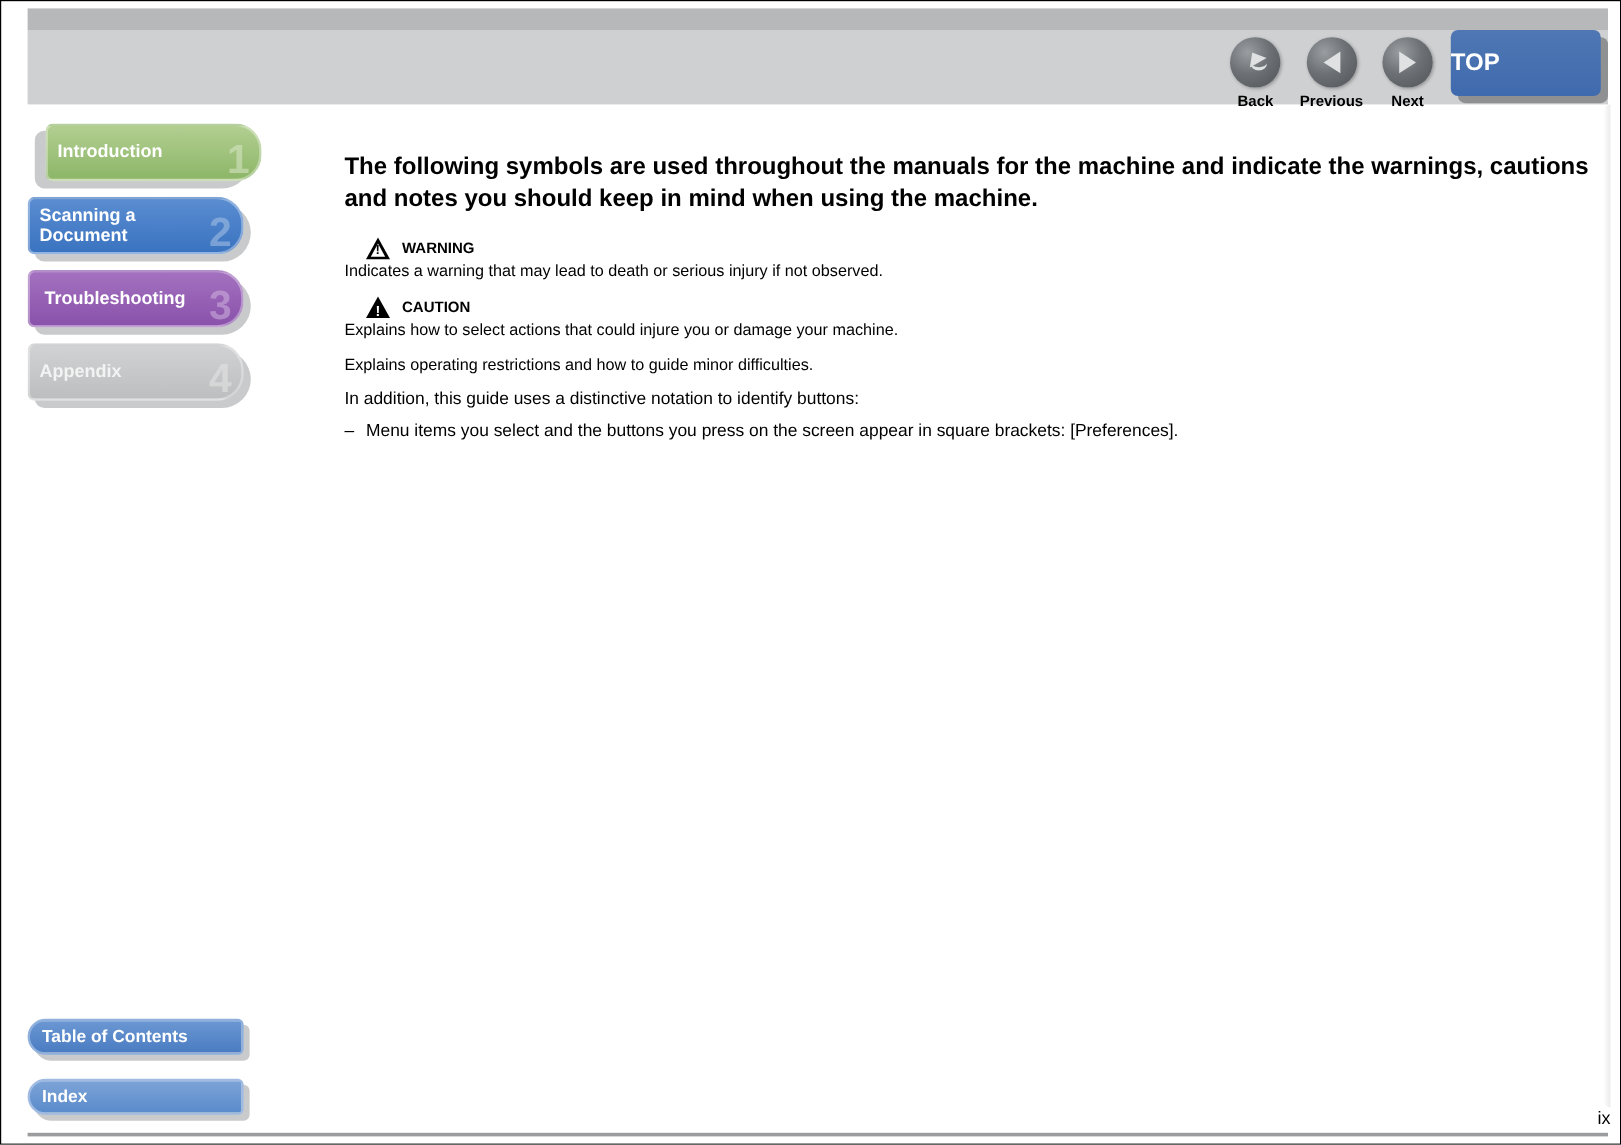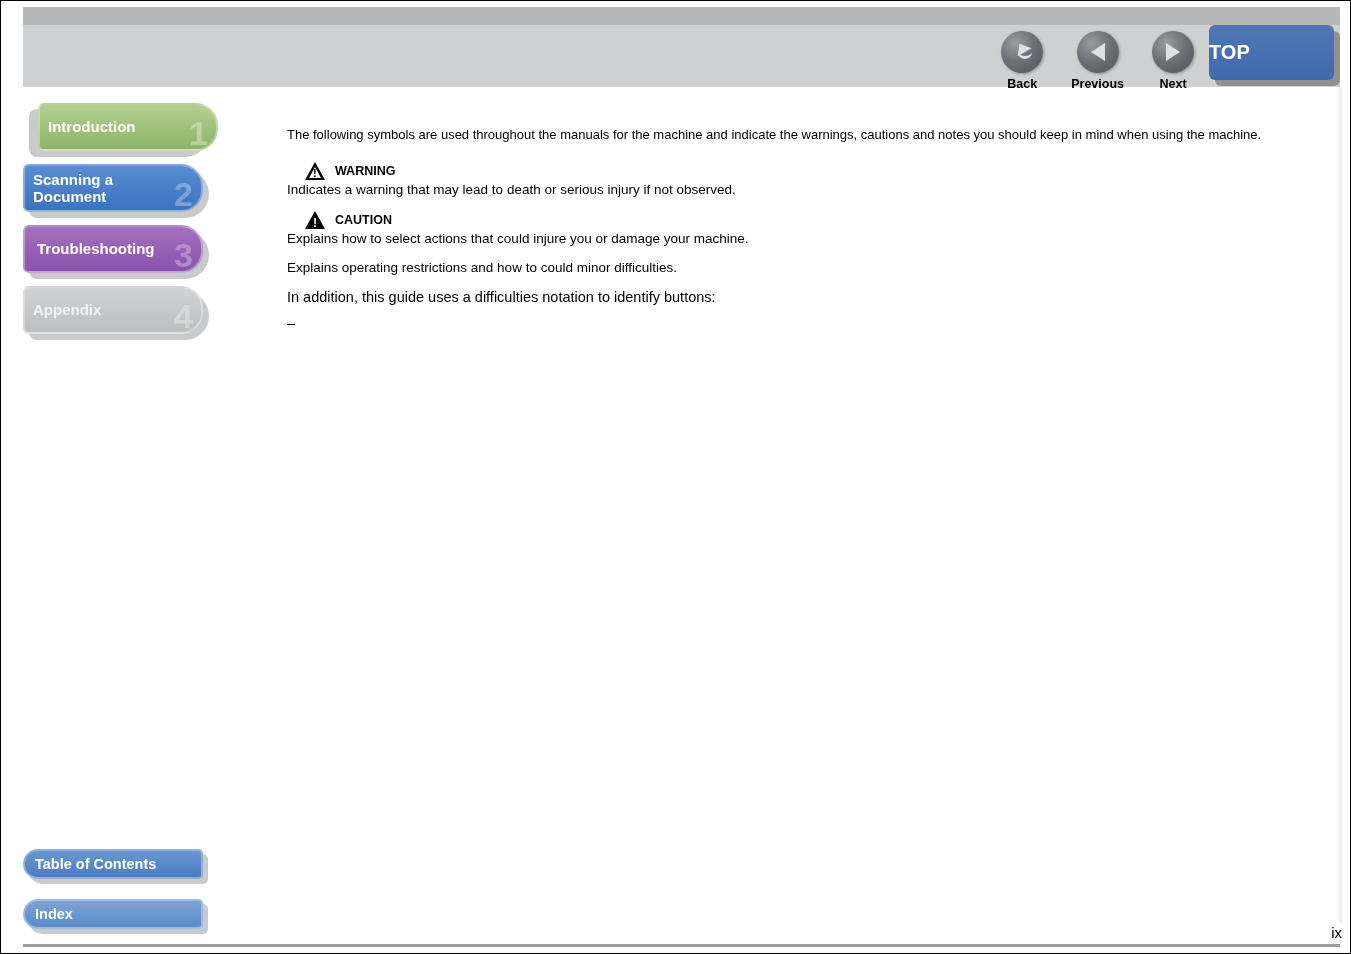--- a/index.html
+++ b/index.html
@@ -21,21 +21,21 @@
     .top-bar {
       position: absolute;
       left: 22px; right: 10px; top: 24px; height: 62px;
       background: #cfd0d1;
     }
     
     .nav-buttons {
       position: absolute;
       top: 30px; right: 156px;
       display: flex;
-      gap: 28px;
+      gap: 16px;
       align-items: flex-end;
     }
     .nav-btn {
       display: flex;
       flex-direction: column;
       align-items: center;
       gap: 4px;
       cursor: pointer;
     }
     .nav-circle {
@@ -148,22 +148,22 @@
     .tab-appx .tab-body  { background: linear-gradient(#d1d2d3, #bdbebf); color: #f3f3f3; }
     .tab-appx .tab-num   { color: #e6e6e6; }
 
     
     .content {
       position: absolute;
       left: 286px; top: 125px; right: 24px;
       color: #000;
     }
     .lead {
-      font-size: 13px;
-      font-weight: 400;
+      font-size: 20px;
+      font-weight: 700;
       line-height: 1.35;
       margin-bottom: 18px;
     }
     .sym-block { margin-bottom: 14px; }
     .sym-row { display: flex; align-items: center; gap: 10px; margin-bottom: 2px; padding-left: 18px;}
     .sym-label { font-size: 12.5px; font-weight: 700; }
     .sym-desc { font-size: 13.5px; margin-top: 2px; }
     .warning-triangle {
       width: 0; height: 0;
       border-left: 10px solid transparent;
@@ -342,26 +342,27 @@
       <div class="sym-row">
         <div class="warning-triangle">
             <span class="bang-dark">!</span>
           </div>
         <div class="sym-label">CAUTION</div>
       </div>
       <div class="sym-desc">Explains how to select actions that could injure you or damage your machine.</div>
     </div>
 
     <div class="sym-block">
-      <div class="sym-desc">Explains operating restrictions and how to could minor difficulties.</div>
-    </div>
-
-    <div class="addl">In addition, this guide uses a difficulties notation to identify buttons:</div>
+      <div class="sym-desc">Explains operating restrictions and how to guide minor difficulties.</div>
+    </div>
+
+    <div class="addl">In addition, this guide uses a distinctive notation to identify buttons:</div>
     <div class="bul">
       <div class="dash">–</div>
+      <div>Menu items you select and the buttons you press on the screen appear in square brackets: [Preferences].</div>
     </div>
   </div>
 
   <div class="bottom-tabs">
     <div class="btab btab-toc">
       <div class="btab-shadow"></div>
       <div class="btab-body">
         <span>Table of Contents</span>
       </div>
     </div>

